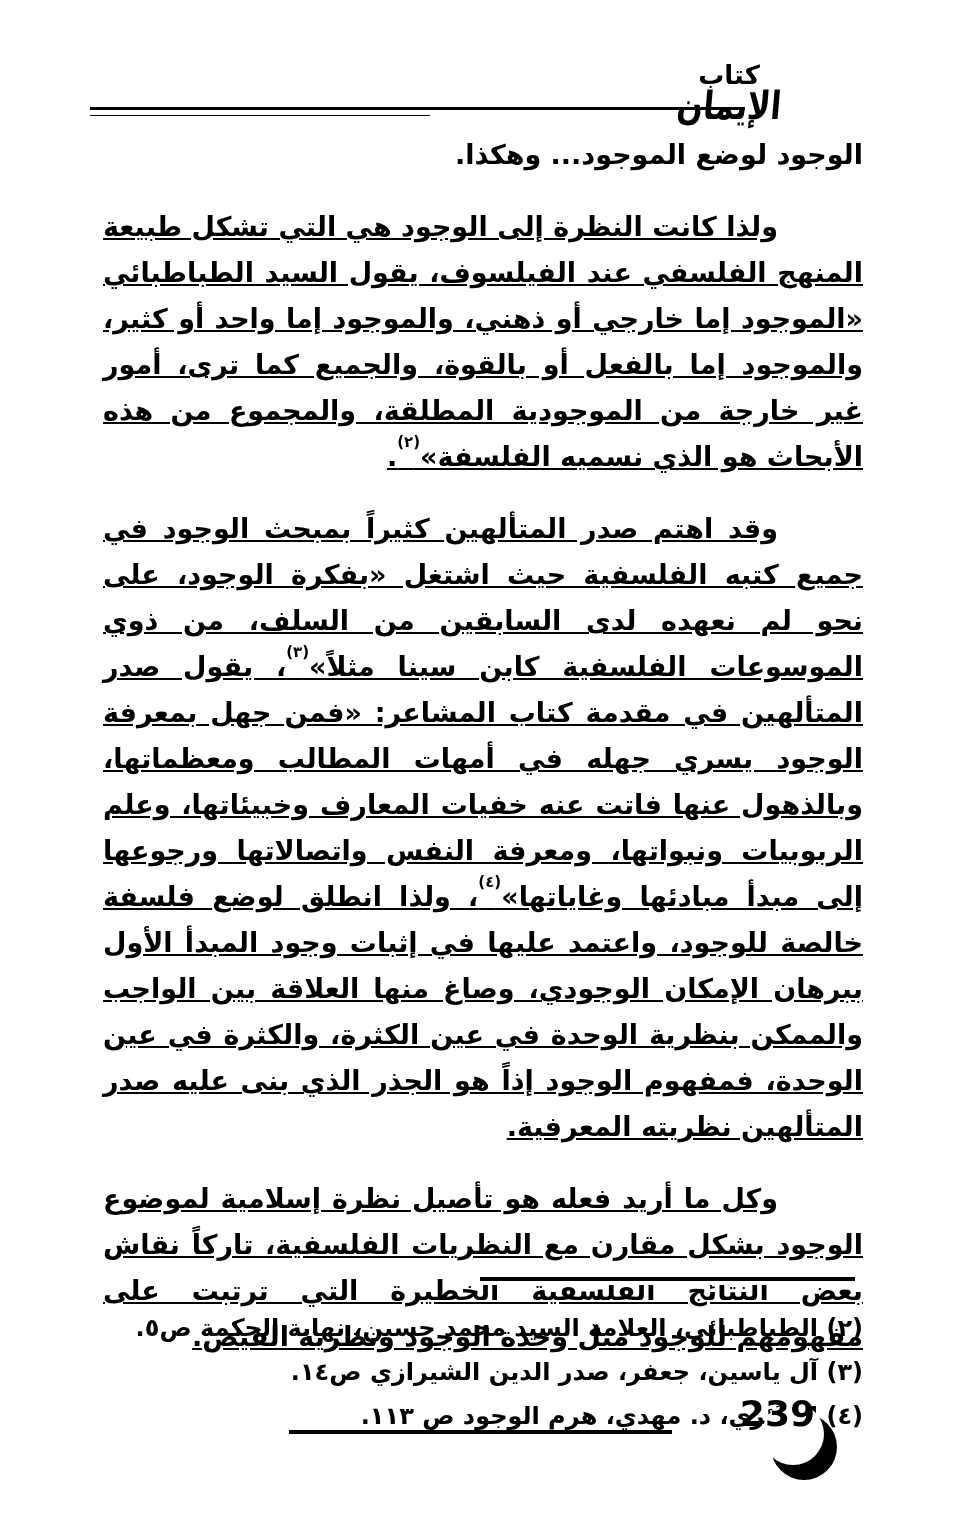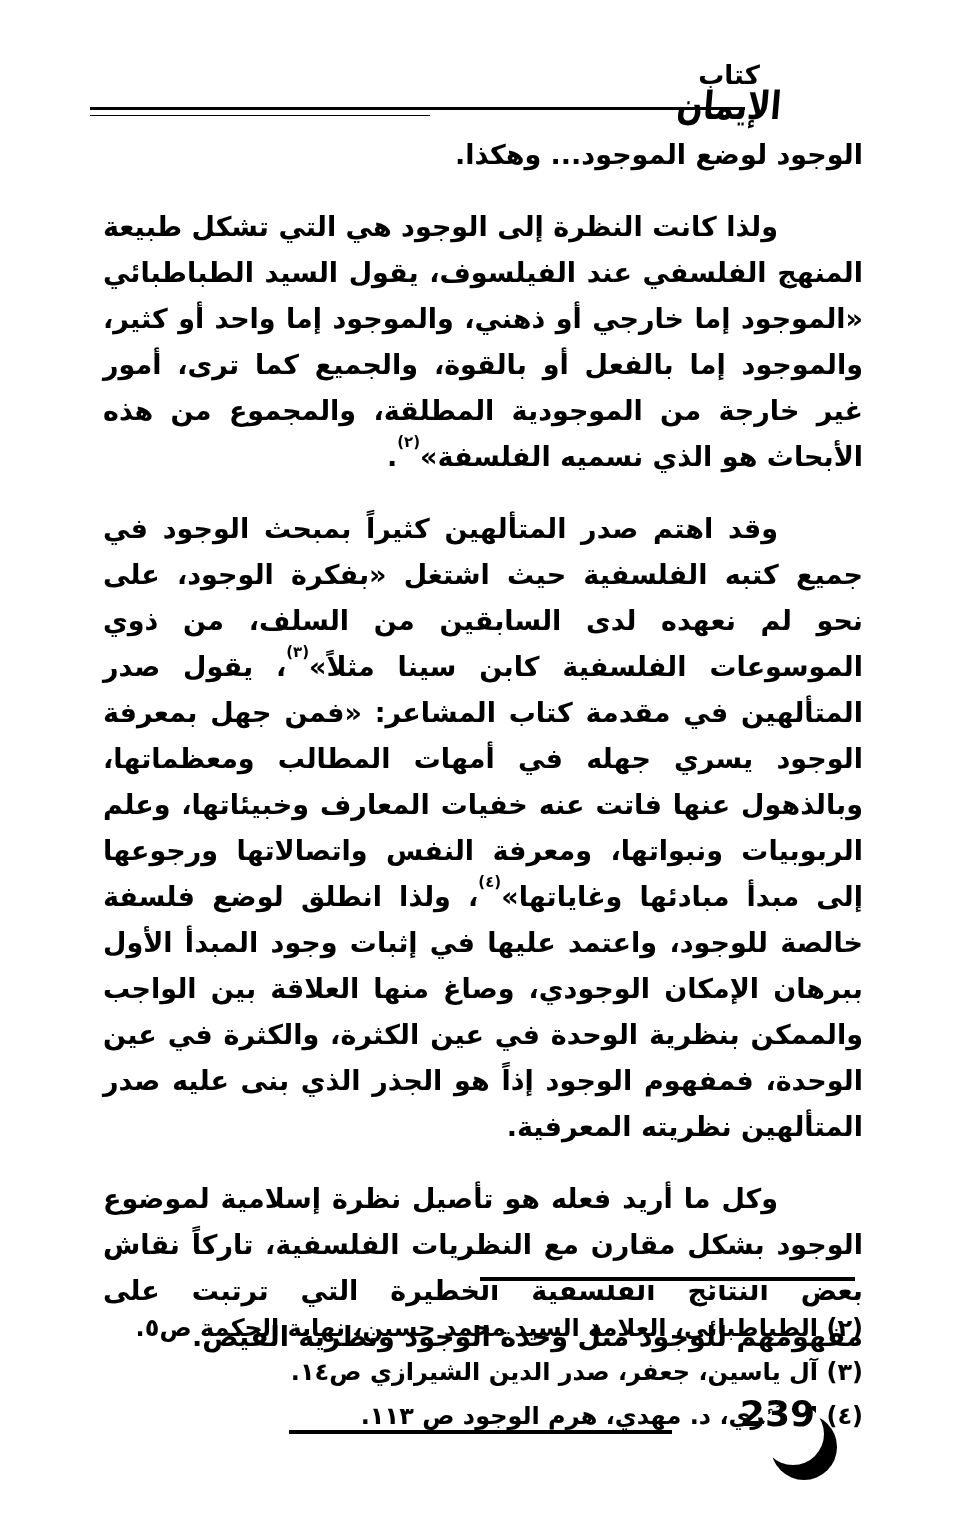--- a/index.html
+++ b/index.html
@@ -31,21 +31,21 @@
     display:block;font-size:31px;margin-top:2px;
     transform:scaleY(1.25) skewX(-6deg);
   }
   
   .body-text{
     position:absolute;top:132px;right:104px;width:760px;
     font-size:27px;font-weight:bold;line-height:46px;
     text-align:justify;text-justify:inter-word;
   }
   .body-text p{margin:0 0 26px 0;}
-  .body-text p.indent{text-indent:85px;}
+  .body-text p.indent{text-indent:85px;text-decoration:underline;}
   .body-text sup{
     font-size:15px;font-weight:bold;line-height:0;
     position:relative;top:-9px;
   }
   
   .footnote-rule{
     position:absolute;top:1277px;right:112px;width:375px;height:4px;
     background:#000;border-bottom:4px solid #fff;box-shadow:0 7px 0 -5px #000;
   }
   .footnotes{

